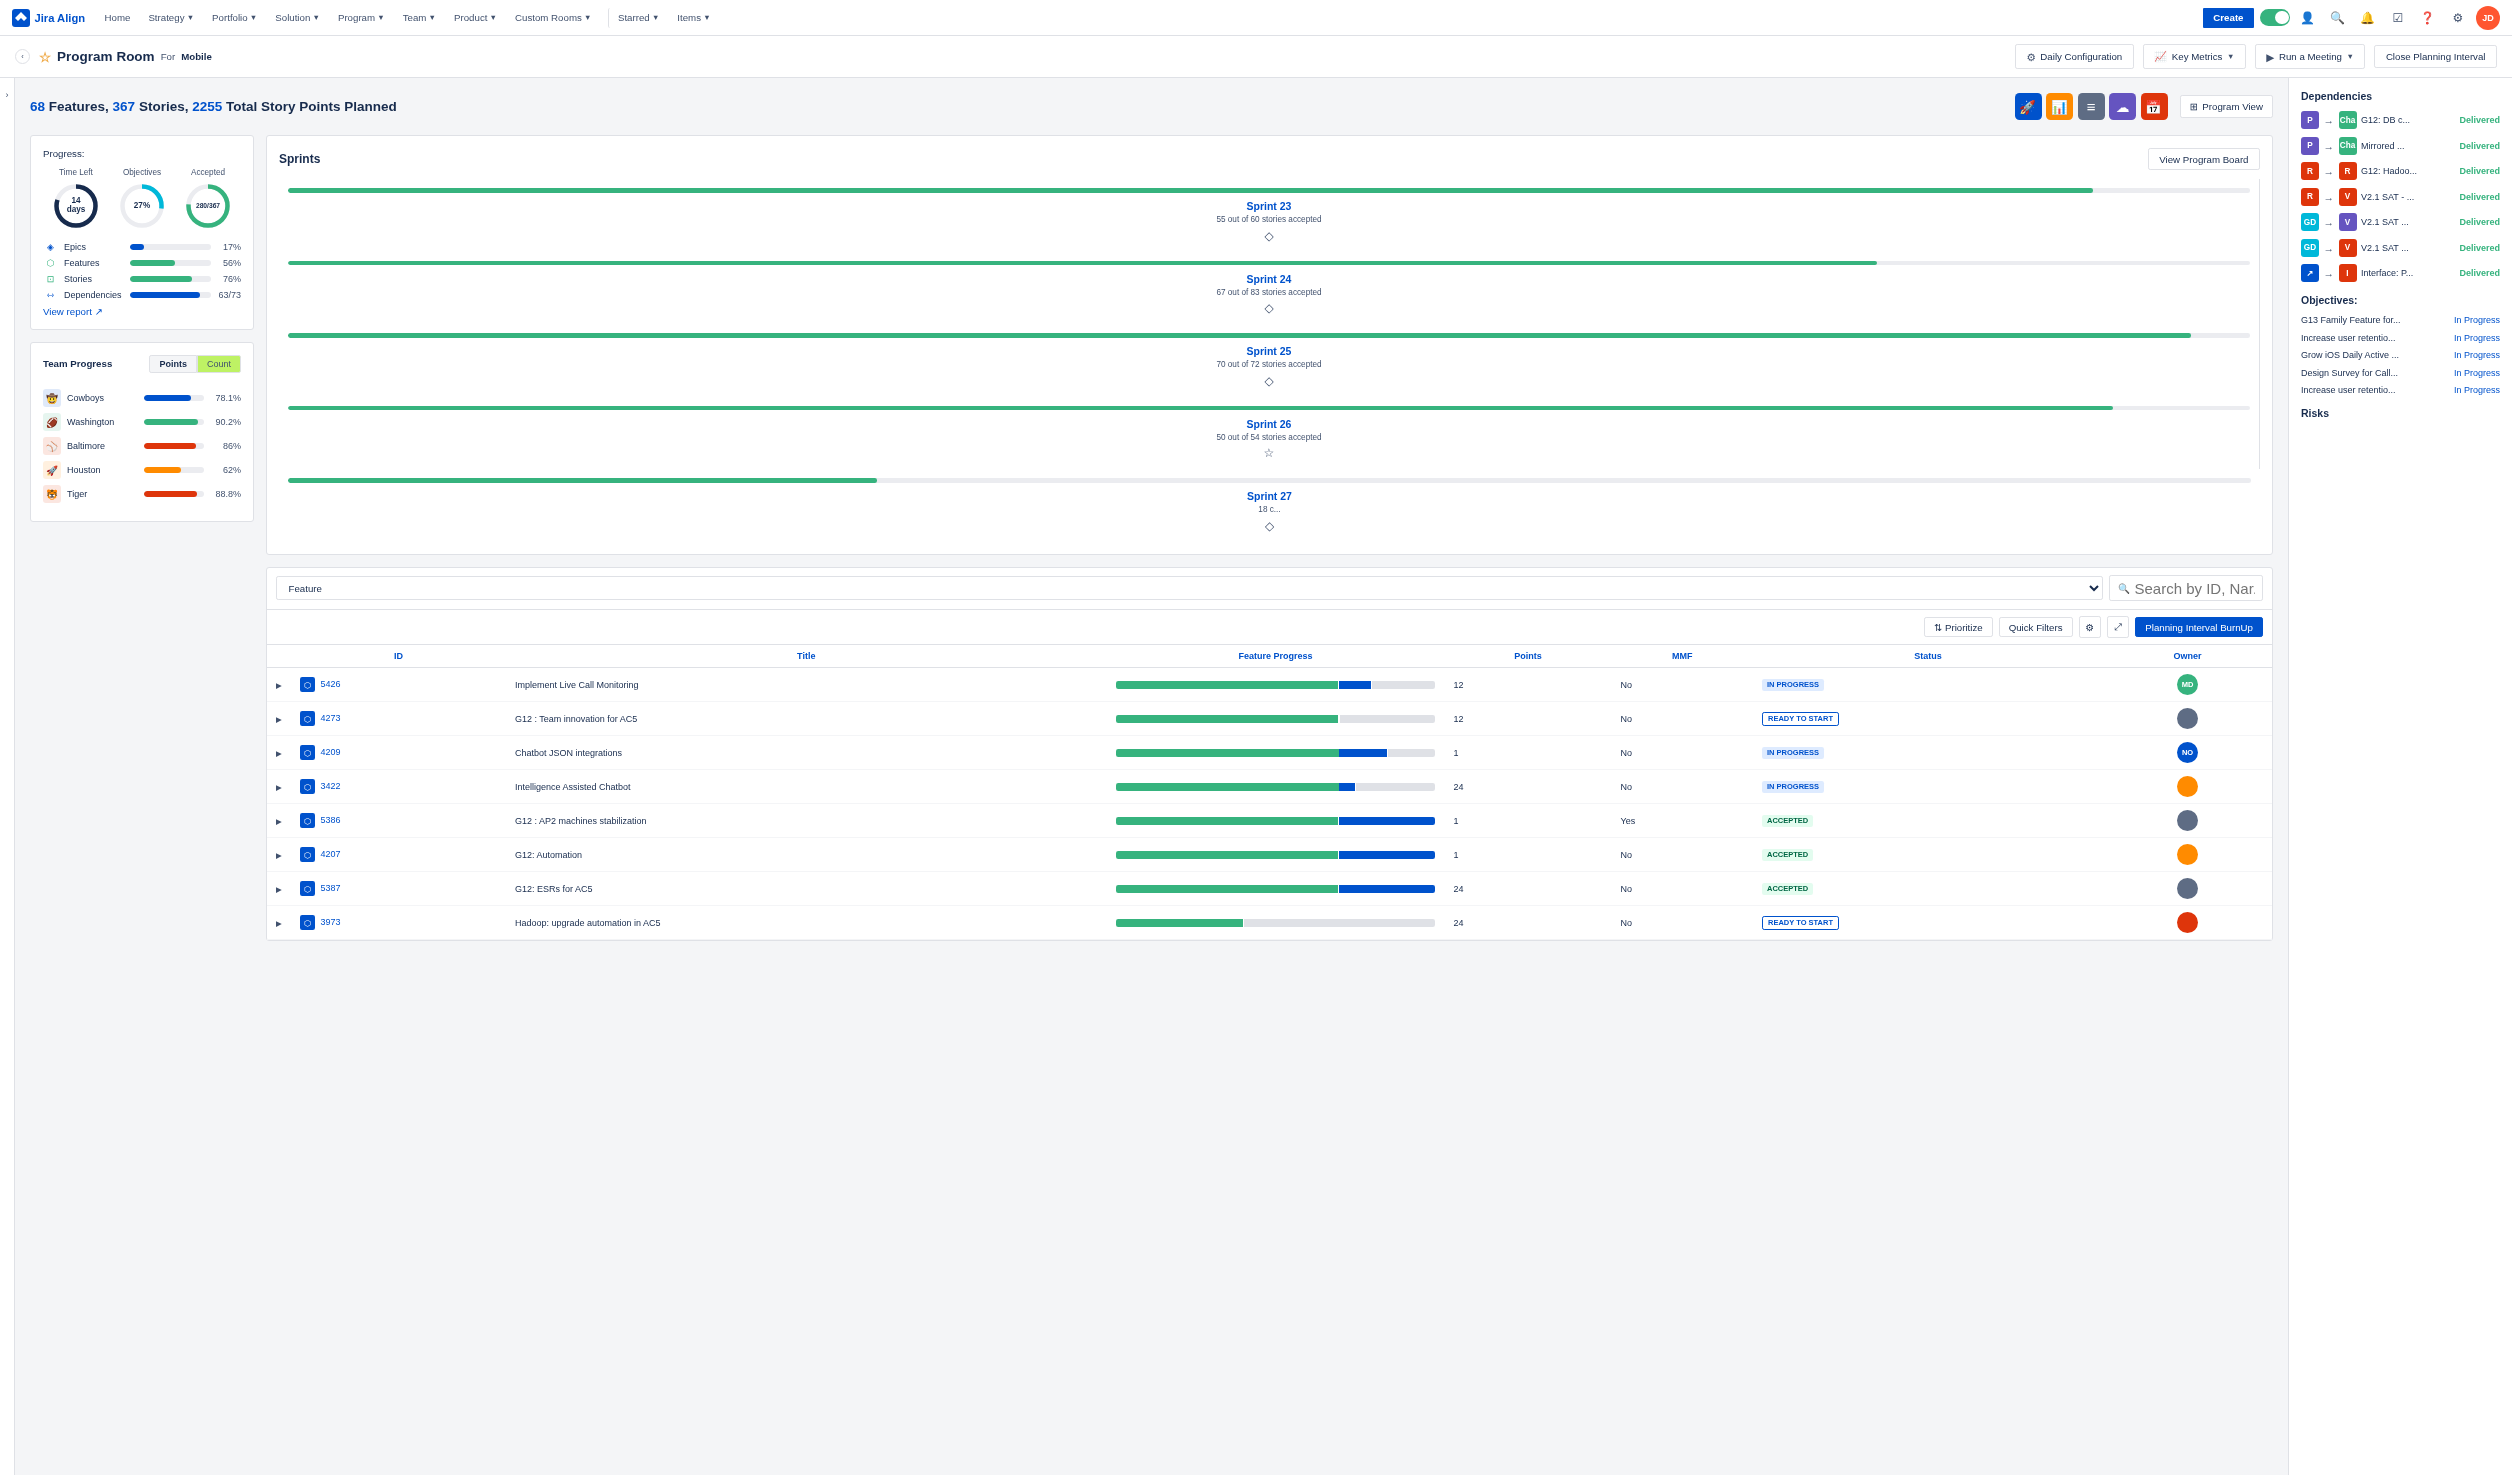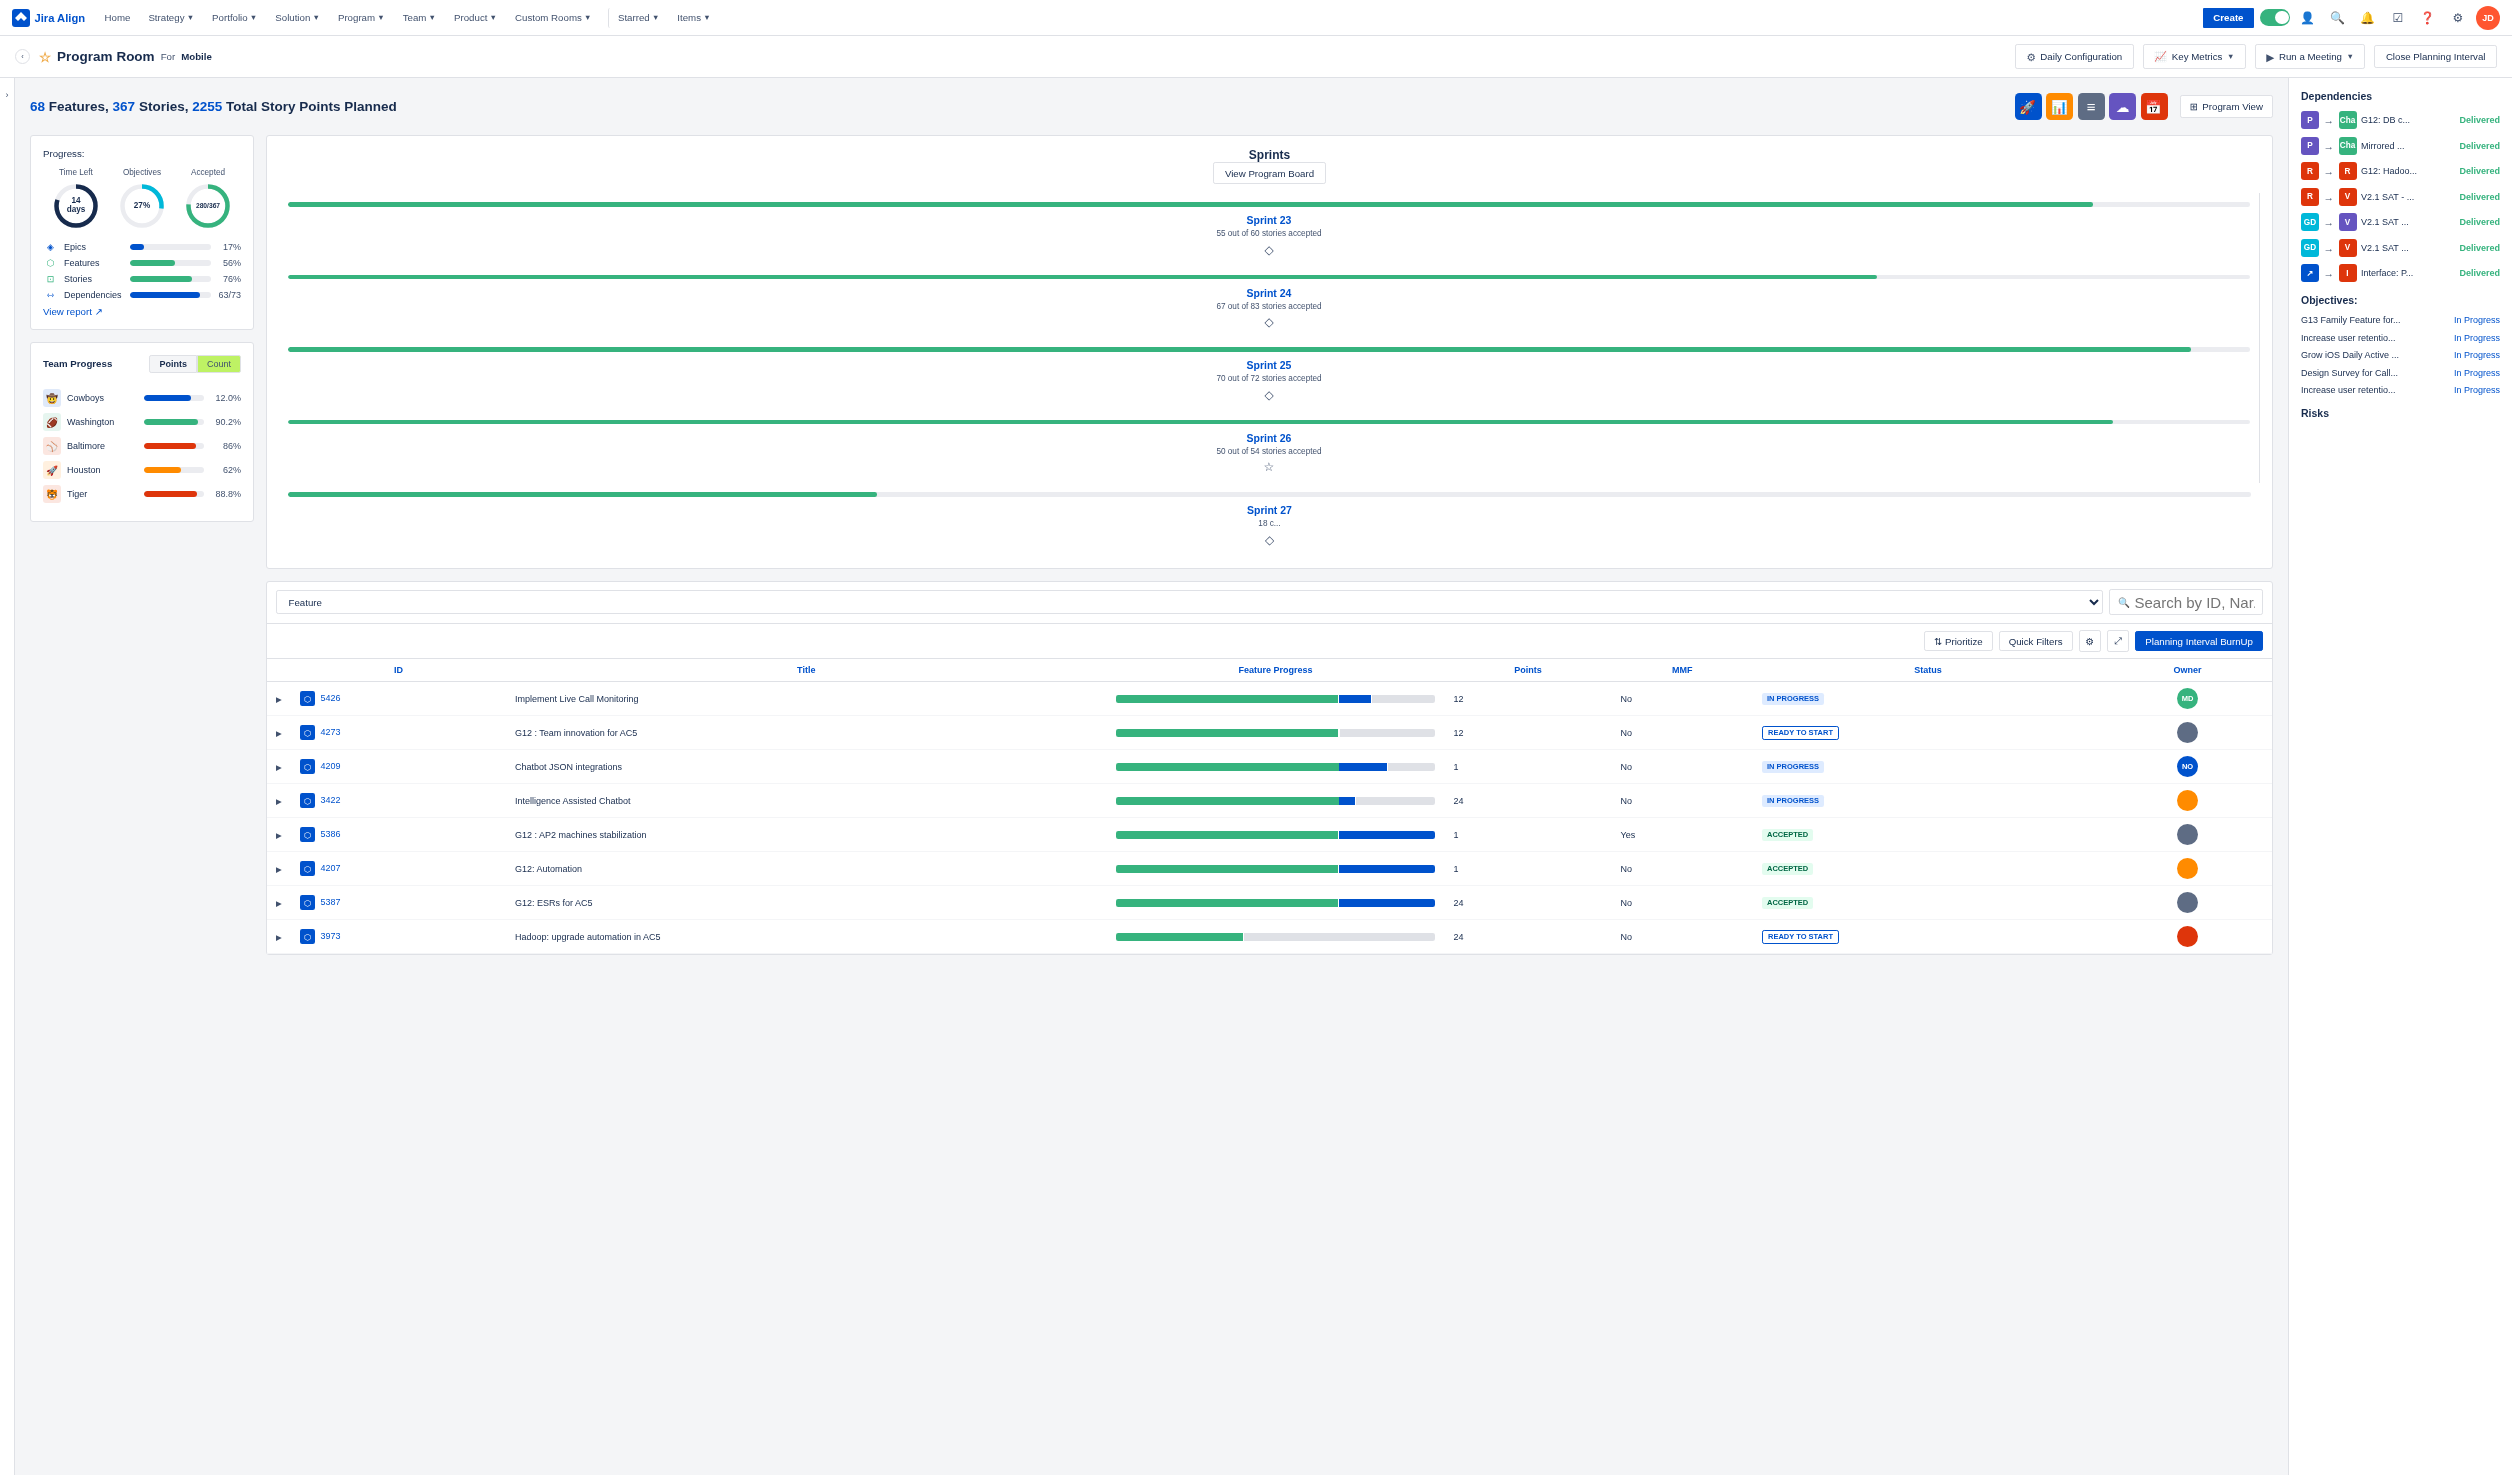--- a/index.html
+++ b/index.html
@@ -234,21 +234,20 @@
     .team-icon { width: 18px; height: 18px; border-radius: 3px; display: flex; align-items: center; justify-content: center; font-size: 9.7px; }
     .team-name { font-size: 9px; color: #172b4d; flex: 1; }
     .team-bar-track { flex: 1; height: 6px; background: #ebecf0; border-radius: 3px; overflow: hidden; max-width: 60px; }
     .team-bar-fill { height: 100%; border-radius: 3px; background: #36b37e; }
     .team-pct { font-size: 9px; color: #42526e; min-width: 31px; text-align: right; }
 
     
     .sprint-header {
       display: flex; align-items: center; justify-content: space-between;
       margin-bottom: 9px;
-      flex-direction: column;
     }
     .sprint-title { font-size: 12px; font-weight: 600; color: #172b4d; }
     .view-board-btn {
       padding: 4.5px 10.5px;
       border: 0.7px solid #dfe1e6;
       border-radius: 2.2px;
       background: #fff;
       font-size: 9.7px; color: #172b4d; cursor: pointer;
       font-weight: 500;
     }
@@ -639,21 +638,21 @@
           </div>
 
           <div id="team-rows">
 
           <div class="team-row">
       <div class="team-icon" style="background:#0052cc20; font-size:9.7px;">🤠</div>
       <span class="team-name">Cowboys</span>
       <div class="team-bar-track">
         <div class="team-bar-fill" style="width:78.1%; background:#0052cc;"></div>
       </div>
-      <span class="team-pct">12.0%</span>
+      <span class="team-pct">78.1%</span>
     </div>
               <div class="team-row">
       <div class="team-icon" style="background:#36b37e20; font-size:9.7px;">🏈</div>
       <span class="team-name">Washington</span>
       <div class="team-bar-track">
         <div class="team-bar-fill" style="width:90.2%; background:#36b37e;"></div>
       </div>
       <span class="team-pct">90.2%</span>
     </div>
               <div class="team-row">

